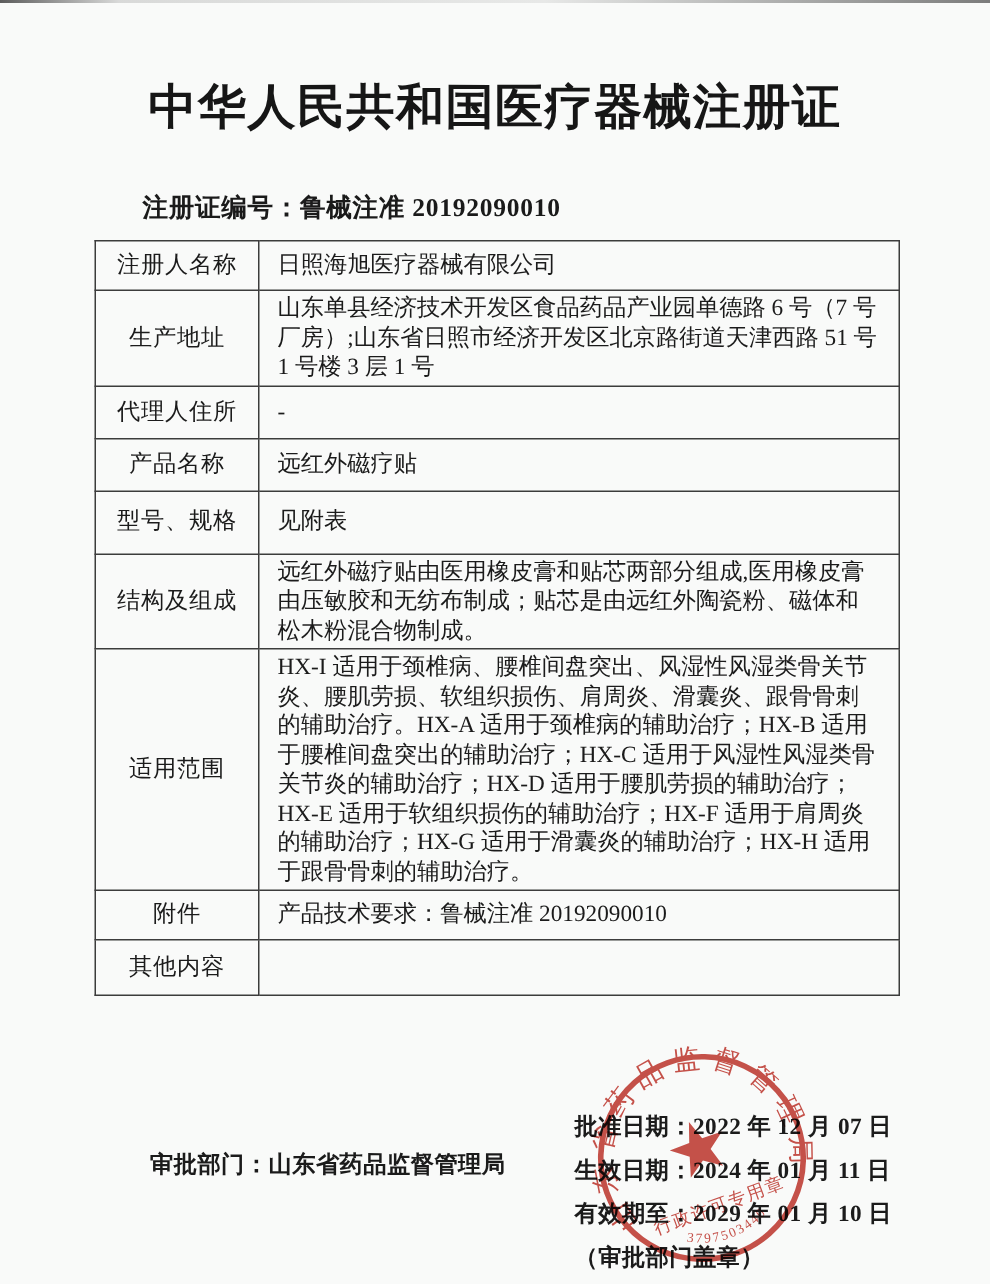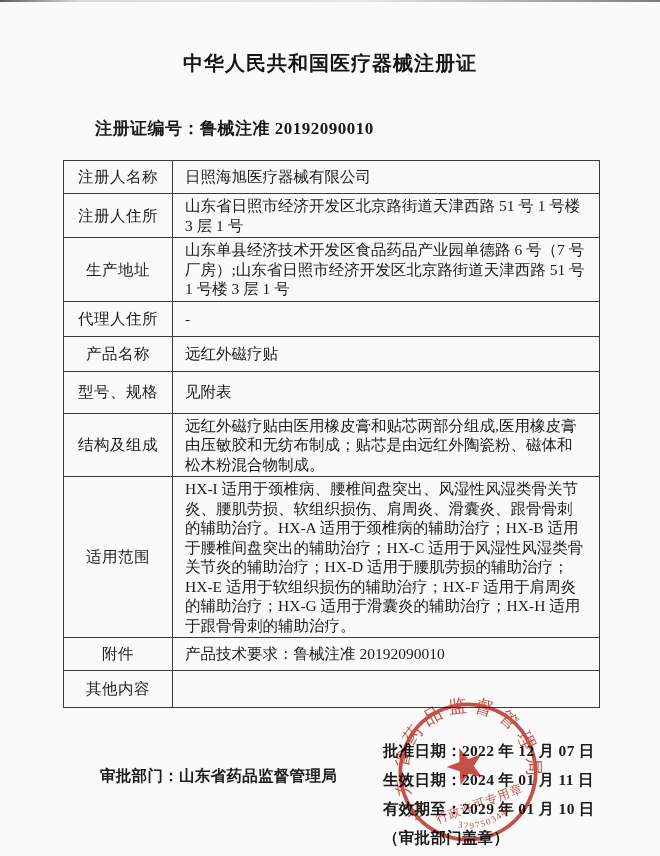--- a/index.html
+++ b/index.html
@@ -14,25 +14,25 @@
     color:#1c1c1c;
   }
   .scan-edge{
     position:absolute;top:0;left:0;width:100%;height:2px;
     background:linear-gradient(90deg,rgba(40,40,40,.75),rgba(120,120,120,.25) 12%,rgba(150,150,150,.18) 55%,rgba(40,40,40,.6));
   }
   .doc-title{
     position:absolute;top:50px;left:0;width:100%;
     text-align:center;
     font-family:"Liberation Sans","DejaVu Sans",sans-serif;
-    font-size:20px;font-weight:700;letter-spacing:1px;
+    font-size:32px;font-weight:700;letter-spacing:1px;
     margin:0;color:#161616;
   }
   .cert-line{
-    position:absolute;top:117px;left:95px;
+    position:absolute;top:127px;left:95px;
     font-size:17px;font-weight:700;letter-spacing:.5px;color:#1a1a1a;
   }
   table.cert{
     position:absolute;top:160px;left:63px;
     width:537px;border-collapse:collapse;table-layout:fixed;
   }
   table.cert td{
     border:1px solid #3c3c3c;
     font-size:15.5px;line-height:19.5px;
     vertical-align:middle;
@@ -63,24 +63,20 @@
 
   <h1 class="doc-title">中华人民共和国医疗器械注册证</h1>
 
   <div class="cert-line">注册证编号：鲁械注准 20192090010</div>
 
   <table class="cert">
     <tbody>
       <tr style="height:33px">
         <td class="lbl">注册人名称</td>
         <td class="val">日照海旭医疗器械有限公司</td>
-      </tr>
-      <tr style="height:44px">
-        <td class="lbl">注册人住所</td>
-        <td class="val">山东省日照市经济开发区北京路街道天津西路 51 号 1 号楼 3 层 1 号</td>
       </tr>
       <tr style="height:62px">
         <td class="lbl">生产地址</td>
         <td class="val">山东单县经济技术开发区食品药品产业园单德路 6 号（7 号厂房）;山东省日照市经济开发区北京路街道天津西路 51 号 1 号楼 3 层 1 号</td>
       </tr>
       <tr style="height:35px">
         <td class="lbl">代理人住所</td>
         <td class="val">-</td>
       </tr>
       <tr style="height:35px">

